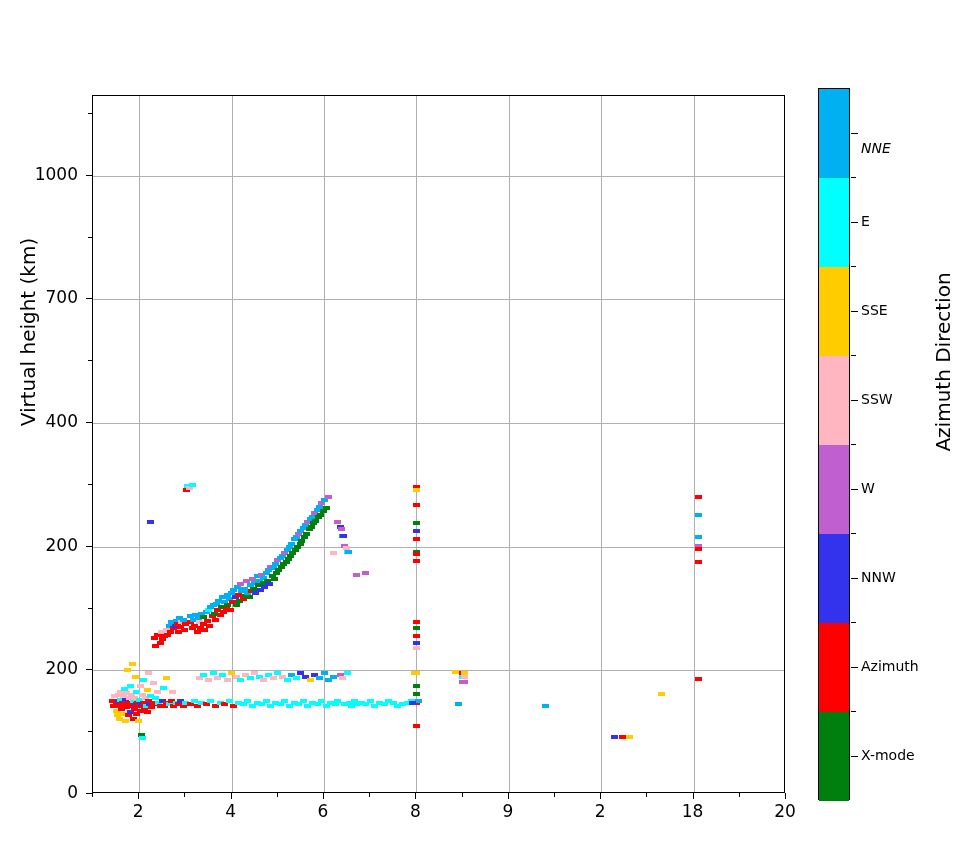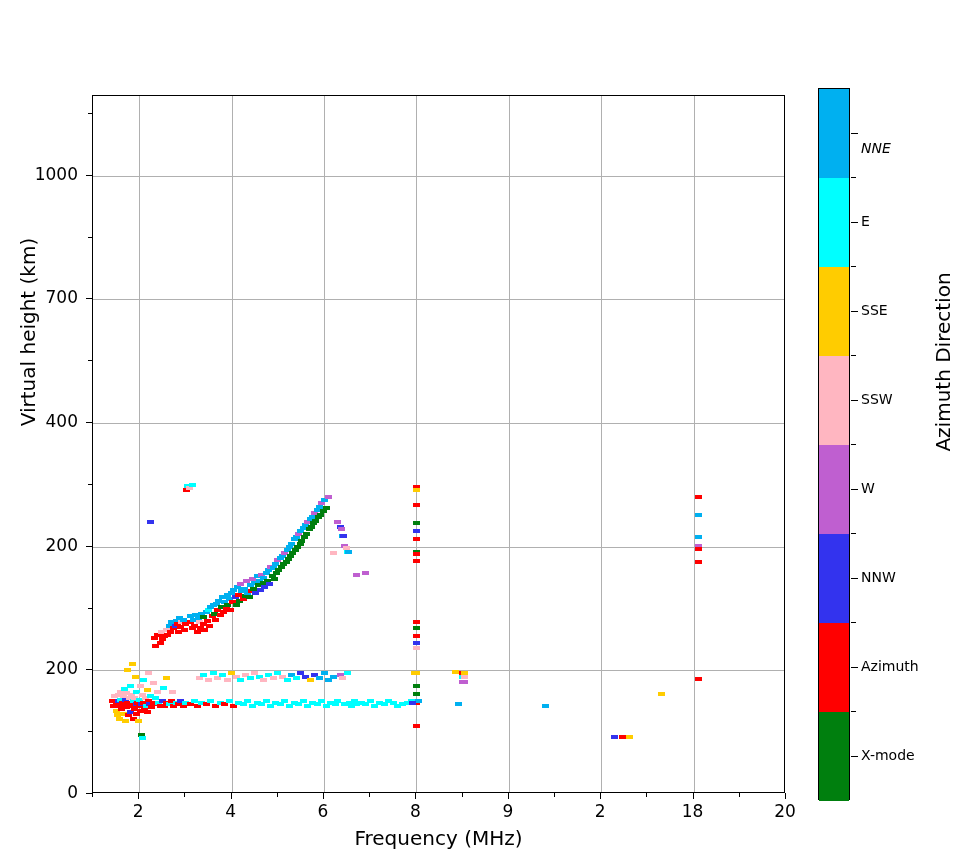--- a/index.html
+++ b/index.html
@@ -485,21 +485,20 @@
       <div class="ytick" style="top: 174.8px;"></div>
       <div class="ylab" style="top: 174.8px;">1000</div>
       <div class="ytick" style="left: 88px; width: 4px; top: 731.2px;"></div>
       <div class="ytick" style="left: 88px; width: 4px; top: 607.5px;"></div>
       <div class="ytick" style="left: 88px; width: 4px; top: 483.9px;"></div>
       <div class="ytick" style="left: 88px; width: 4px; top: 360.2px;"></div>
       <div class="ytick" style="left: 88px; width: 4px; top: 236.6px;"></div>
       <div class="ytick" style="left: 88px; width: 4px; top: 112.9px;"></div>
     </div>
 
-  <div id="xaxis-title">Frequency (MHz)</div>
   <div id="yaxis-title">Virtual height (km)</div>
 
   <div id="cbar">
       <div class="cseg" style="top: 0px; height: 89px; background: rgb(0, 176, 240);"></div>
       <div class="cseg" style="top: 89px; height: 89px; background: rgb(0, 255, 255);"></div>
       <div class="cseg" style="top: 178px; height: 89px; background: rgb(255, 204, 0);"></div>
       <div class="cseg" style="top: 267px; height: 89px; background: rgb(255, 182, 193);"></div>
       <div class="cseg" style="top: 356px; height: 89px; background: rgb(191, 95, 208);"></div>
       <div class="cseg" style="top: 445px; height: 89px; background: rgb(51, 51, 238);"></div>
       <div class="cseg" style="top: 534px; height: 89px; background: rgb(255, 0, 0);"></div>

